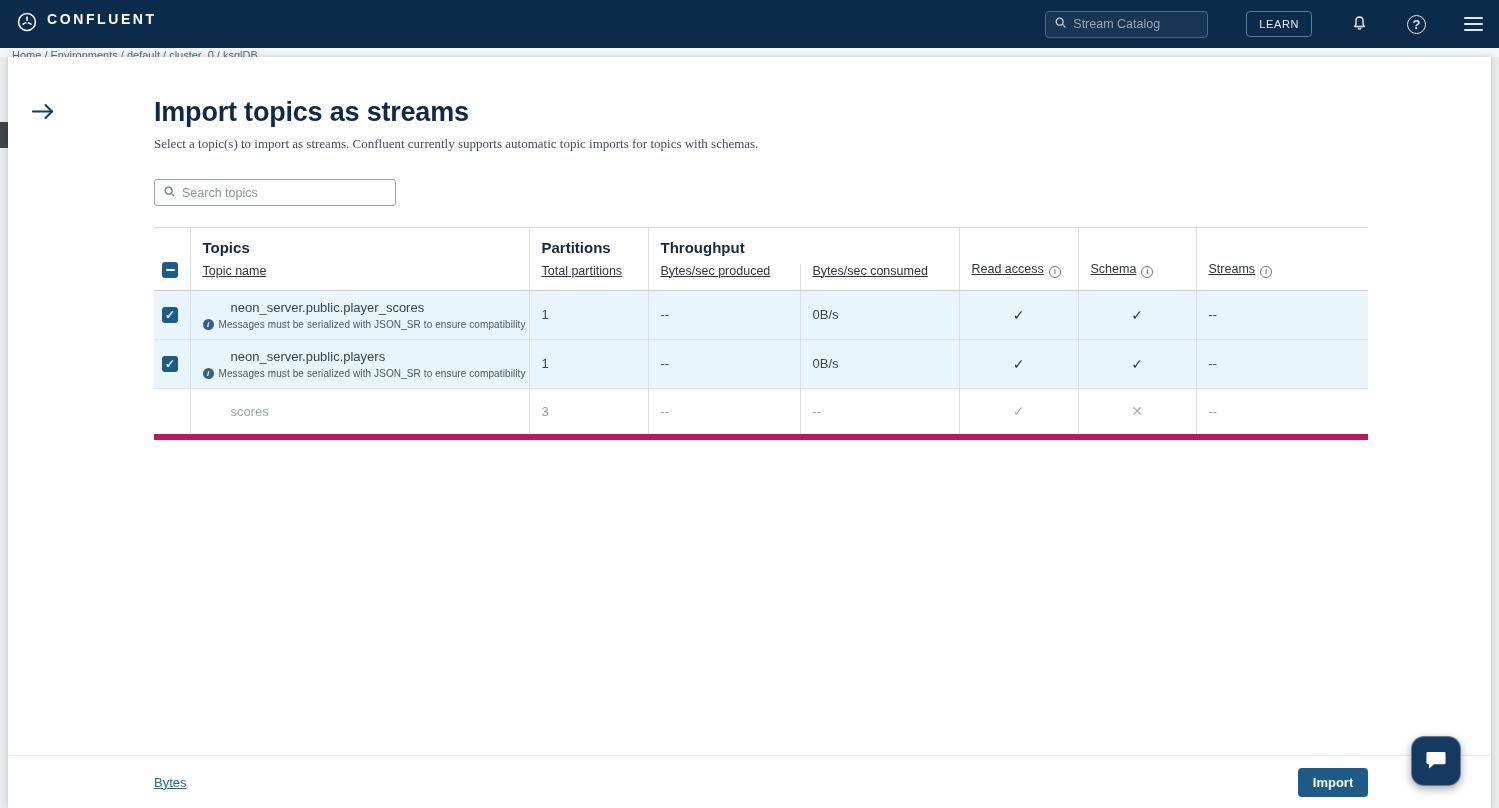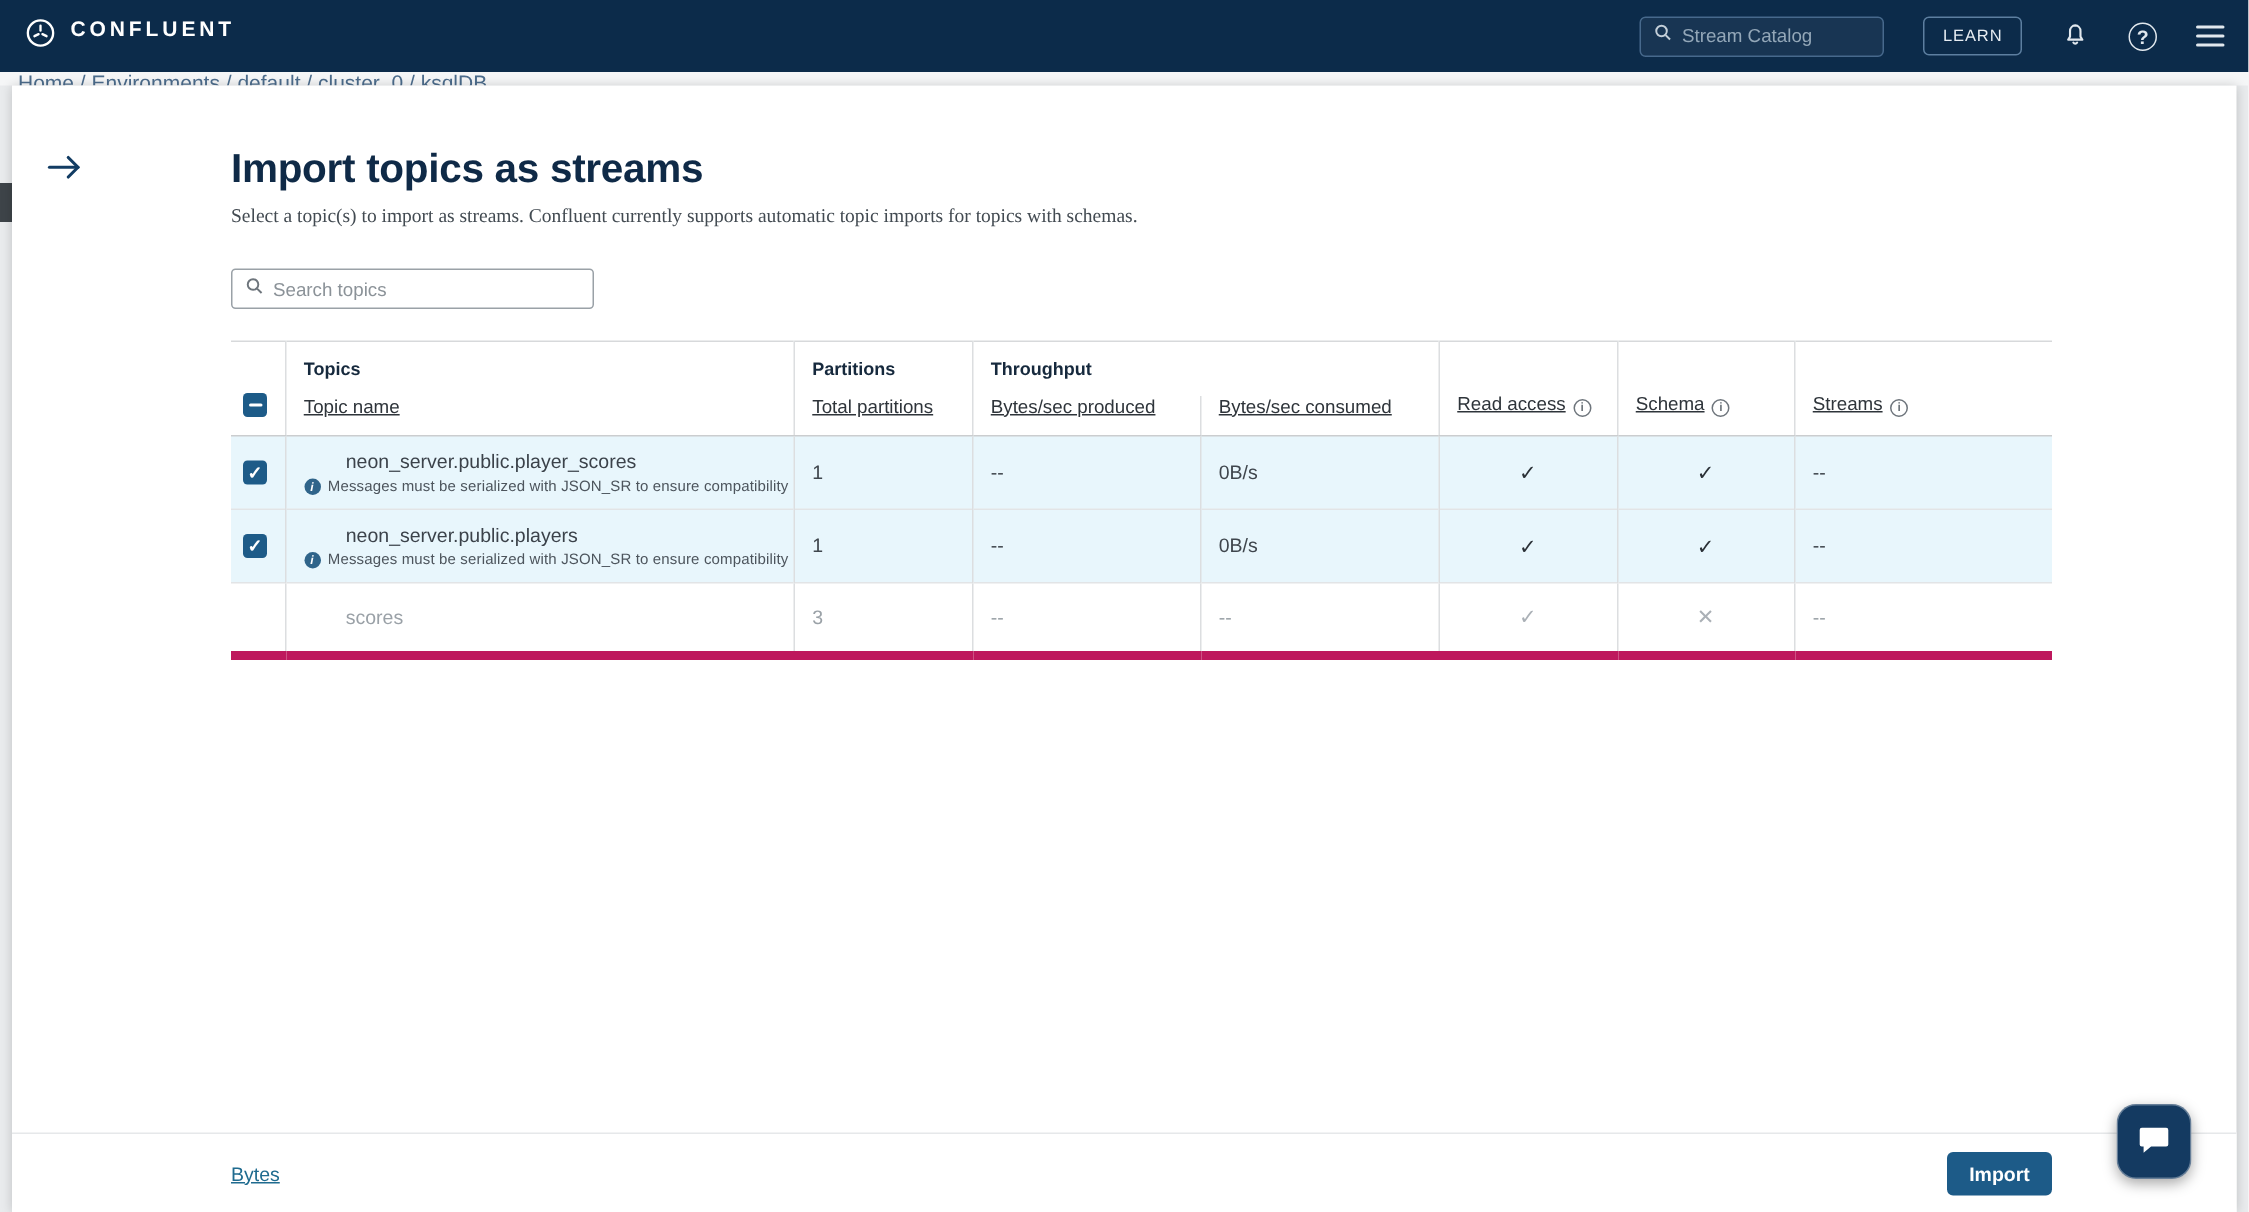--- a/index.html
+++ b/index.html
@@ -12,21 +12,21 @@
   }
 
   
   .topnav {
     position: absolute; top:0; left:0; right:0; height:48px;
     background:#0c2b4a; display:flex; align-items:center;
     padding:0 16px; z-index:3;
   }
   .nav-left { display:flex; gap:9px; }
   .brand { color:#ffffff; font-size:14px; font-weight:700; letter-spacing:2.6px; }
-  .nav-right { margin-left:auto; display:flex; align-items:center; gap:26px; }
+  .nav-right { margin-left:auto; display:flex; align-items:center; gap:38px; }
   .nav-search {
     width:163px; height:27px; border:1px solid #47698c; border-radius:4px;
     background:rgba(255,255,255,0.05); display:flex; align-items:center;
     padding:0 8px; gap:6px;
   }
   .nav-search input {
     background:transparent; border:none; outline:none;
     color:#d3dde6; font-size:12.5px; width:100%;
   }
   .nav-search input::placeholder { color:#93a7b8; }
@@ -43,21 +43,21 @@
   }
   .burger { display:flex; flex-direction:column; gap:4px; }
   .burger span { display:block; width:19px; height:2px; background:#e1e8ee; border-radius:1px; }
 
   
   .breadcrumb-strip {
     position:absolute; top:48px; left:0; right:0; height:9px;
     background:#f5f6f7; overflow:hidden; z-index:1;
   }
   .breadcrumb-strip .crumb-text {
-    font-size:14px; color:#4c6c8c; padding-left:12px; line-height:15px;
+    font-size:11px; color:#4c6c8c; padding-left:12px; line-height:15px;
     white-space:nowrap;
   }
 
   
   .side-handle {
     position:absolute; left:0; top:122px; width:8px; height:26px;
     background:#3e4449; z-index:2;
   }
 
   
@@ -80,21 +80,21 @@
   }
   .topic-search input { border:none; outline:none; font-size:12.5px; color:#33383d; width:100%; }
   .topic-search input::placeholder { color:#8b9298; }
 
   
   table.topics-table {
     margin-top:21px; border-collapse:collapse; table-layout:fixed;
     width:1214px; border-top:1px solid #d7d9db;
   }
   .topics-table th { text-align:left; font-weight:400; }
-  th.group { font-size:12px; font-weight:700; color:#16293d; padding:11px 0 2px 12px; vertical-align:top; height:36px; }
+  th.group { font-size:15px; font-weight:700; color:#16293d; padding:11px 0 2px 12px; vertical-align:top; height:36px; }
   th.sub   { font-size:12.5px; color:#2e343a; padding:0 0 12px 12px; vertical-align:bottom; }
   th.span2 { font-size:12.5px; color:#2e343a; padding:0 0 12px 12px; vertical-align:bottom; }
   th.cbcell { vertical-align:bottom; padding:0 0 12px 8px; }
   .bl { border-left:1px solid #dcdee0; }
   .hb { border-bottom:1px solid #cbcdcf;text-decoration:underline; }
 
   .topics-table td {
     height:49px; font-size:13px; color:#3f464d;
     padding:0 0 0 12px; border-top:1px solid #e2e4e6;
   }

